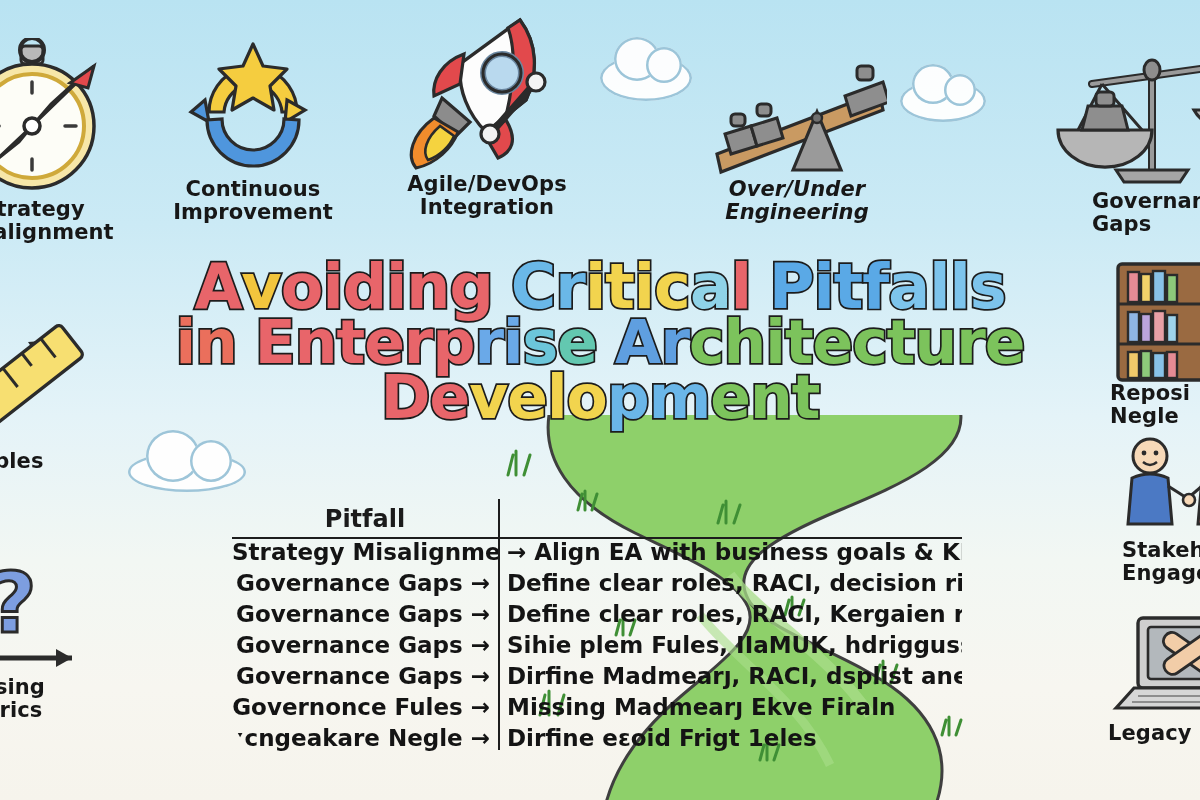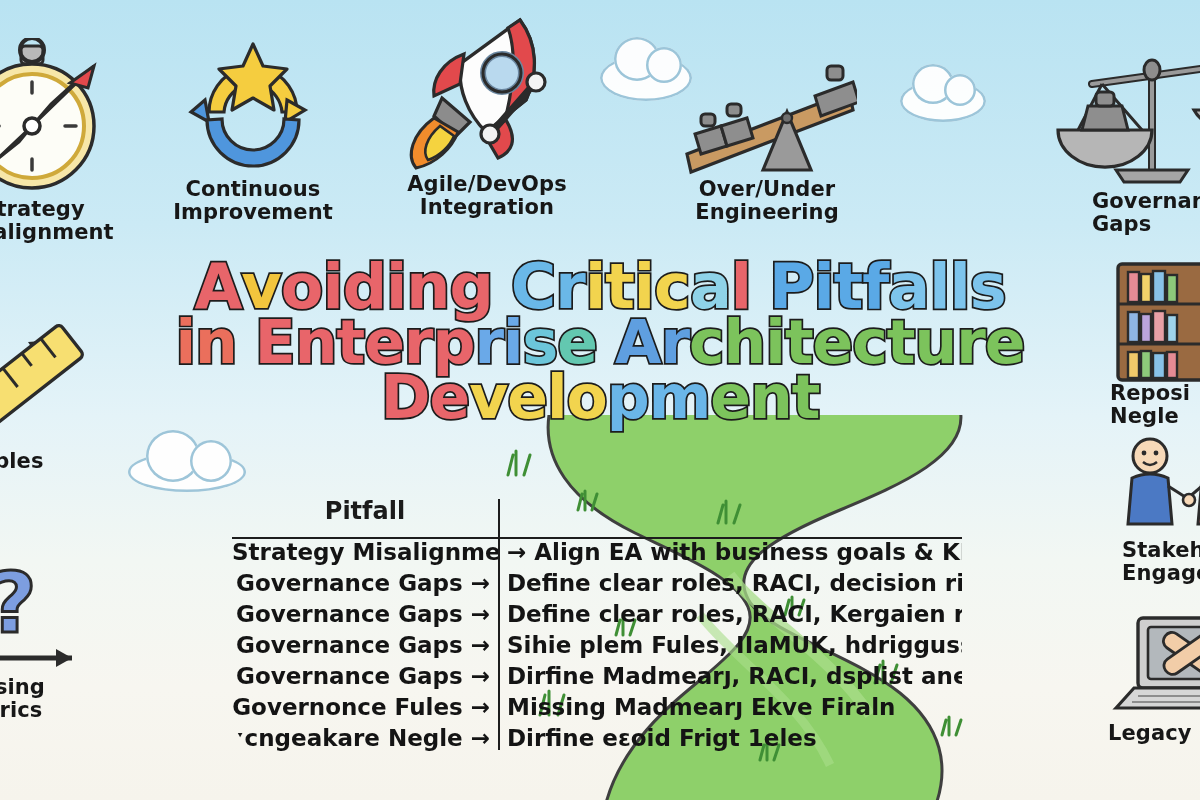--- a/index.html
+++ b/index.html
@@ -47,21 +47,21 @@
     paint-order:stroke fill;
     letter-spacing:-1px;
   }
   #title .l2 .c{font-size:60px;}
   #title .l3 .c{font-size:60px;}
 
   
   #table{
     position:absolute;left:232px;top:497px;width:730px;
   }
-  #table .hdr{display:flex;height:36px;}
+  #table .hdr{display:flex;align-items:flex-end;height:36px;}
   #table .hdr .h{
     font-family:"DejaVu Sans", sans-serif;
     font-weight:700;font-size:24px;color:#1b1b1b;text-align:center;
   }
   #table .h-left{width:266px;}
   #table .h-right{flex:1;}
   #table .rule{height:0;border-top:2.6px solid #1d1d1d;margin-top:4px;}
   .rows{position:relative;}
   .vline{position:absolute;left:266px;top:-40px;bottom:6px;width:0;
     border-left:2.6px solid #1d1d1d;}
@@ -172,21 +172,21 @@
           <path d="M132 76 l-42 48" stroke-width="7" stroke-linecap="round"></path>
           <circle cx="134" cy="74" r="9"></circle>
             <circle cx="88" cy="126" r="9"></circle>
         </g>
       </svg>
     </div>
     <div class="cap">Agile/DevOps
 Integration</div>
   </div>
 
-  <div class="tile" style="left:672px;top:38px;width:190px;">
+  <div class="tile" style="left:702px;top:38px;width:190px;font-style:italic;">
     <div class="art" style="width:180px;height:140px;">
       <svg width="180" height="140" viewBox="0 0 180 140">
         <path d="M10 116 L172 54 L176 72 L14 134 Z" fill="#c99a62" stroke="#2b2b2b" stroke-width="3.2"></path>
         <path d="M86 132 L110 74 L134 132 Z" fill="#9a9a9a" stroke="#2b2b2b" stroke-width="3.2"></path>
         <circle cx="110" cy="80" r="5" fill="#6f6f6f" stroke="#2b2b2b" stroke-width="2.4"></circle>
         <g fill="#8e8e8e" stroke="#2b2b2b" stroke-width="3">
           <path d="M138 58 L176 44 L182 64 L144 78 Z"></path>
           <rect x="150" y="28" width="16" height="14" rx="4"></rect>
           <path d="M18 96 L44 88 L50 108 L24 116 Z"></path>
           <rect x="24" y="76" width="14" height="12" rx="4"></rect>

